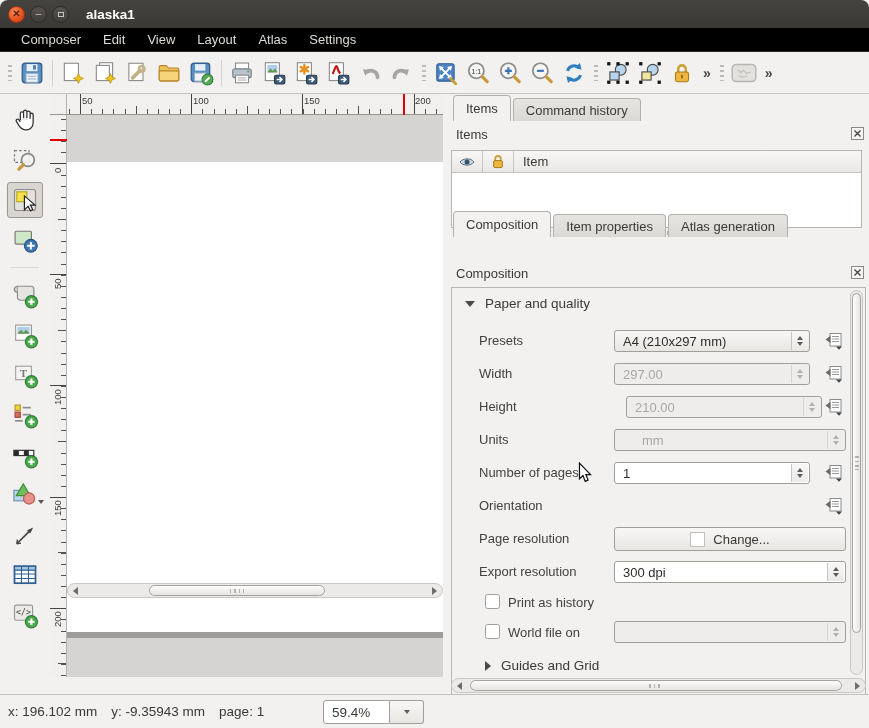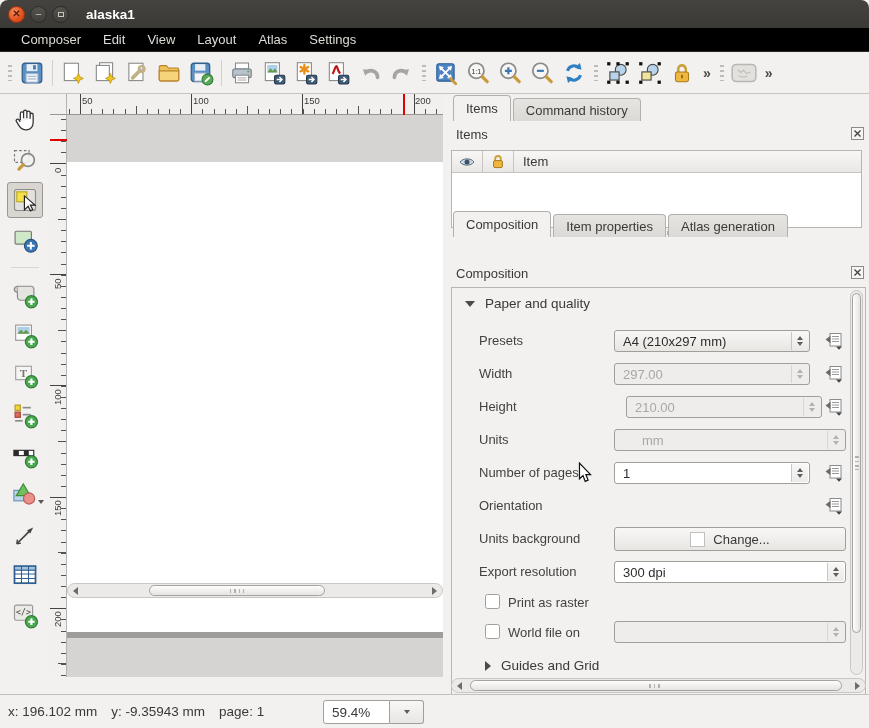--- a/index.html
+++ b/index.html
@@ -595,37 +595,37 @@
       <span class="frow-label" style="top:210px">Orientation</span>
       <div class="ddbtn" style="left:371px;top:208px;">
         <svg width="20" height="18" viewBox="0 0 20 18">
             <rect x="6" y="1.5" width="11" height="12.5" fill="#fff" stroke="#8a8a8a"></rect>
             <path d="M8 4.5 h7 M8 7 h7 M8 9.5 h7" stroke="#999"></path>
             <polygon points="1.5,7.5 6.5,3.8 6.5,11.2" fill="#6a6a6a"></polygon>
             <polygon points="12,14.5 18,14.5 15,17.8" fill="#444"></polygon>
           </svg>
       </div>
 
-      <span class="frow-label" style="top:243px">Units background</span>
+      <span class="frow-label" style="top:243px">Page resolution</span>
       <div class="pbtn" style="left:162px;top:239px;width:232px;">
         <span class="swatch" style="position:static"></span>
         <span>Change...</span>
       </div>
 
       <span class="frow-label" style="top:276px">Export resolution</span>
       <div class="fld" style="left:162px;top:273px;width:232px;">
         <span>300 dpi</span>
         <span class="arrows">
             <span class="au"></span>
             <span class="ad"></span>
           </span>
       </div>
 
       <span class="cb" style="left:33px;top:306px;"></span>
-      <span class="cb-label" style="left:56px;top:307px;">Print as raster</span>
+      <span class="cb-label" style="left:56px;top:307px;">Print as history</span>
 
       <span class="cb" style="left:33px;top:336px;"></span>
       <span class="cb-label" style="left:56px;top:337px;">World file on</span>
       <div class="fld dis" style="left:162px;top:333px;width:232px;">
         <span></span>
         <span class="arrows">
             <span class="au"></span>
             <span class="ad"></span>
           </span>
       </div>

